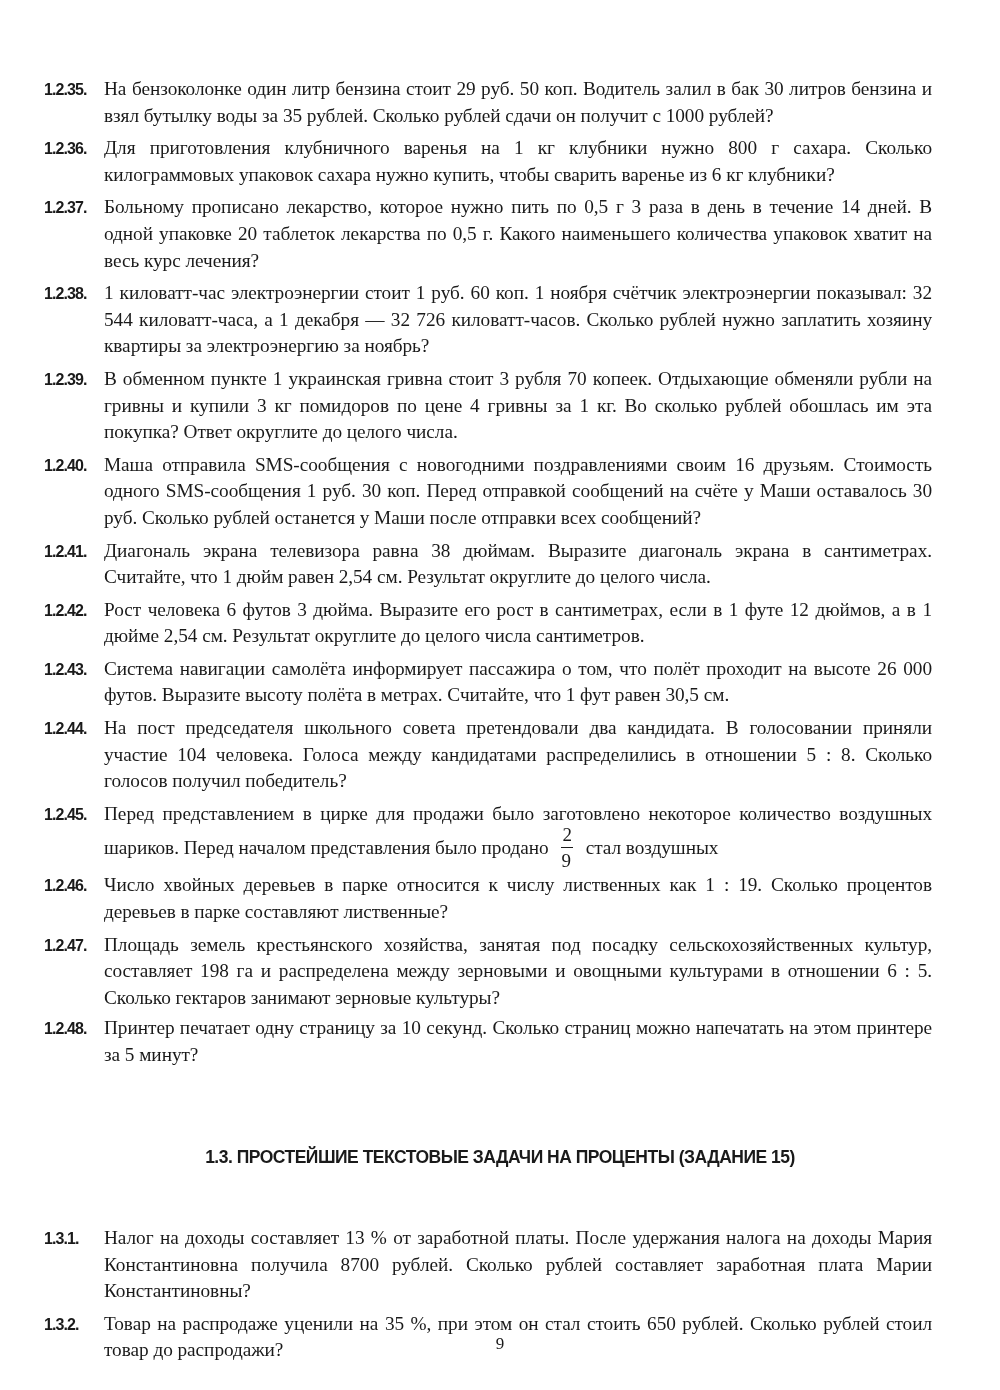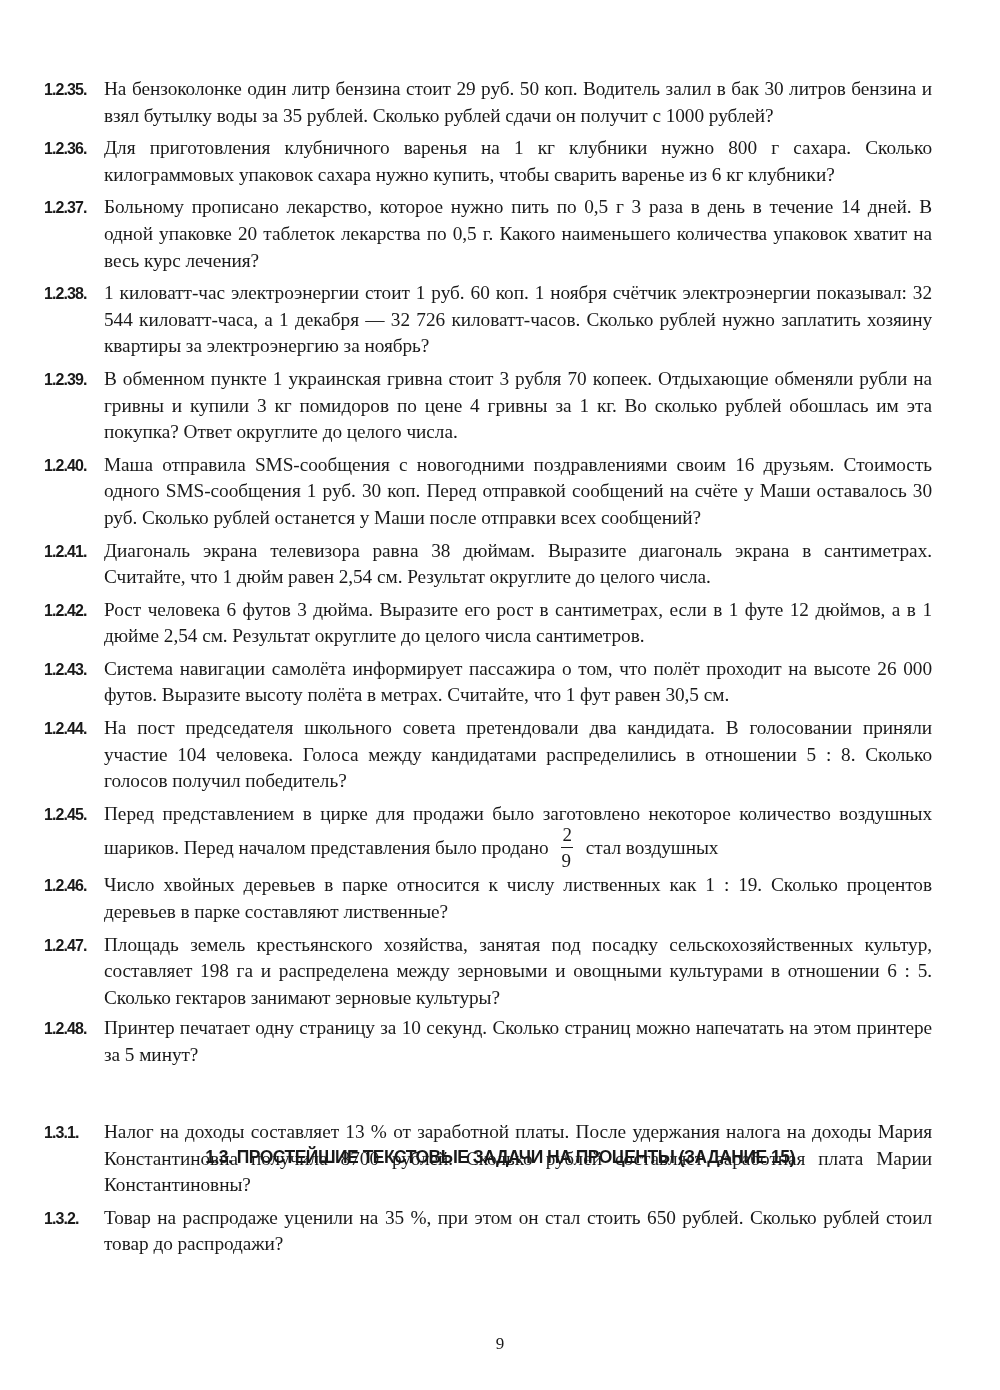--- a/index.html
+++ b/index.html
@@ -175,21 +175,21 @@
     </div>
 
     <div class="problem">
       <div class="pnum">1.2.48.</div>
       <div class="ptext">Принтер печатает одну страницу за 10 секунд. Сколько страниц можно напечатать на этом принтере за 5 минут?</div>
     </div>
   </div>
 
   <div class="section-title" style="top:1147px;">1.3. ПРОСТЕЙШИЕ ТЕКСТОВЫЕ ЗАДАЧИ НА ПРОЦЕНТЫ (ЗАДАНИЕ 15)</div>
 
-  <div class="problems" style="top:1119px;">
+  <div class="problems" style="top:1225px;">
     <div class="problem" style="margin-bottom:6px;">
       <div class="pnum">1.3.1.</div>
       <div class="ptext">Налог на доходы составляет 13 % от заработной платы. После удержания налога на доходы Мария Константиновна получила 8700 рублей. Сколько рублей составляет заработная плата Марии Константиновны?</div>
     </div>
     <div class="problem">
       <div class="pnum">1.3.2.</div>
       <div class="ptext">Товар на распродаже уценили на 35 %, при этом он стал стоить 650 рублей. Сколько рублей стоил товар до распродажи?</div>
     </div>
   </div>
 

